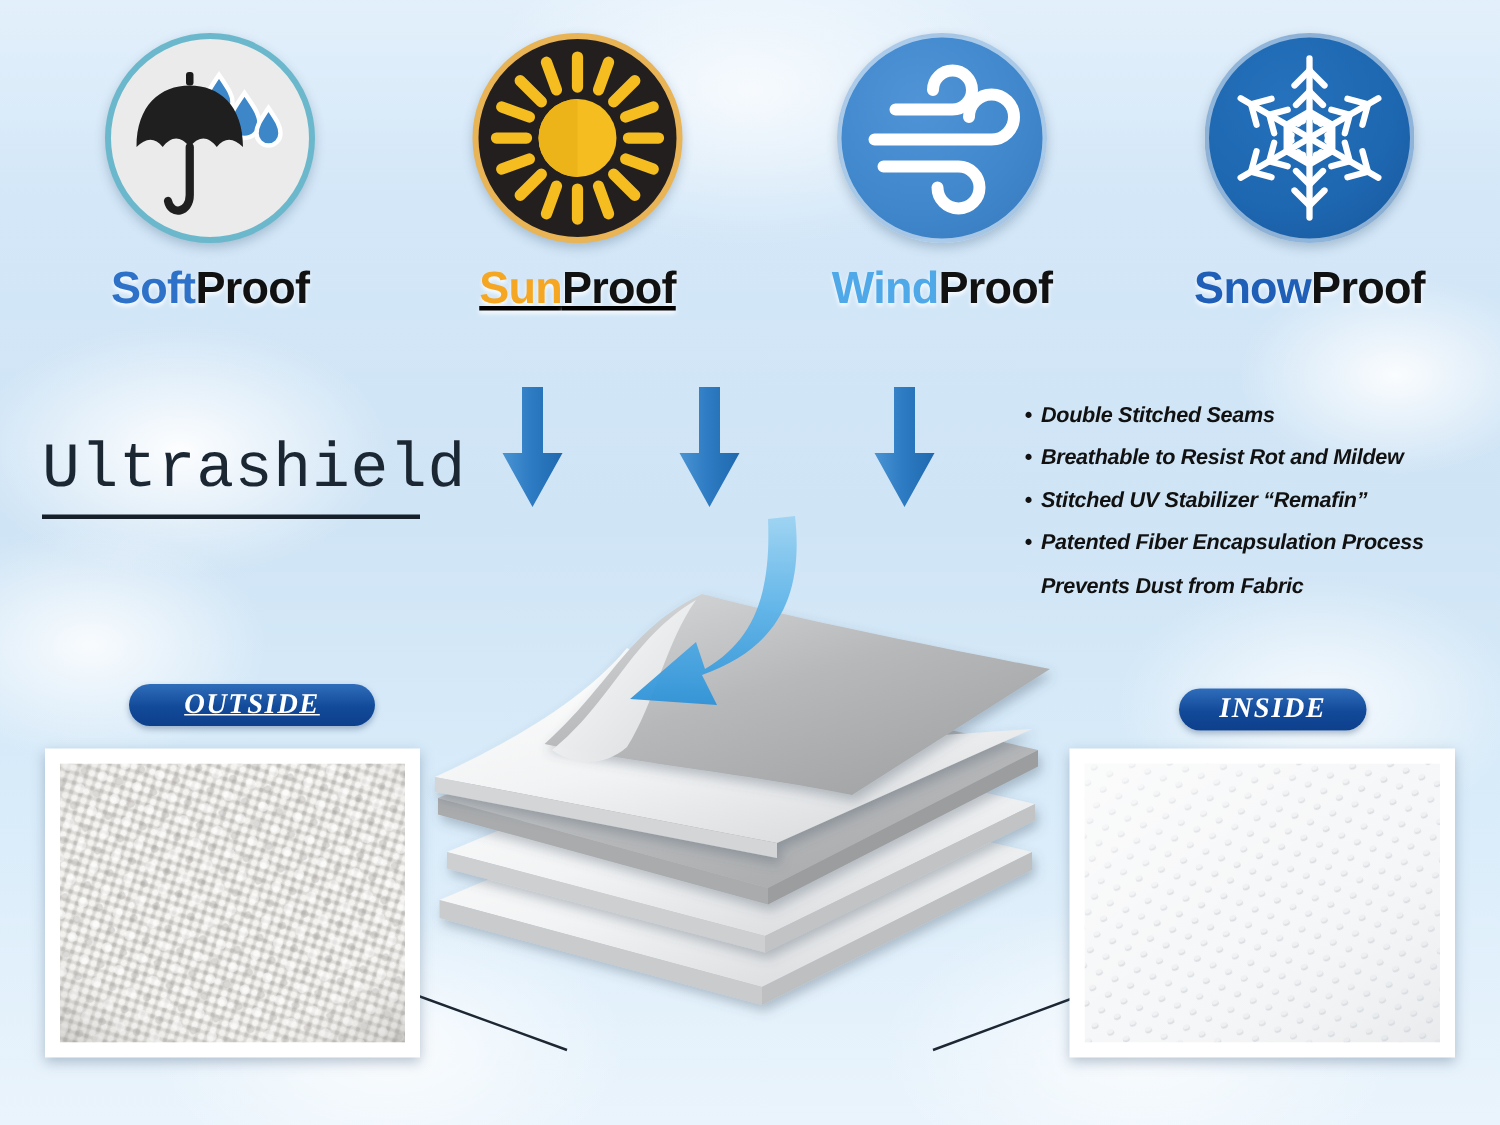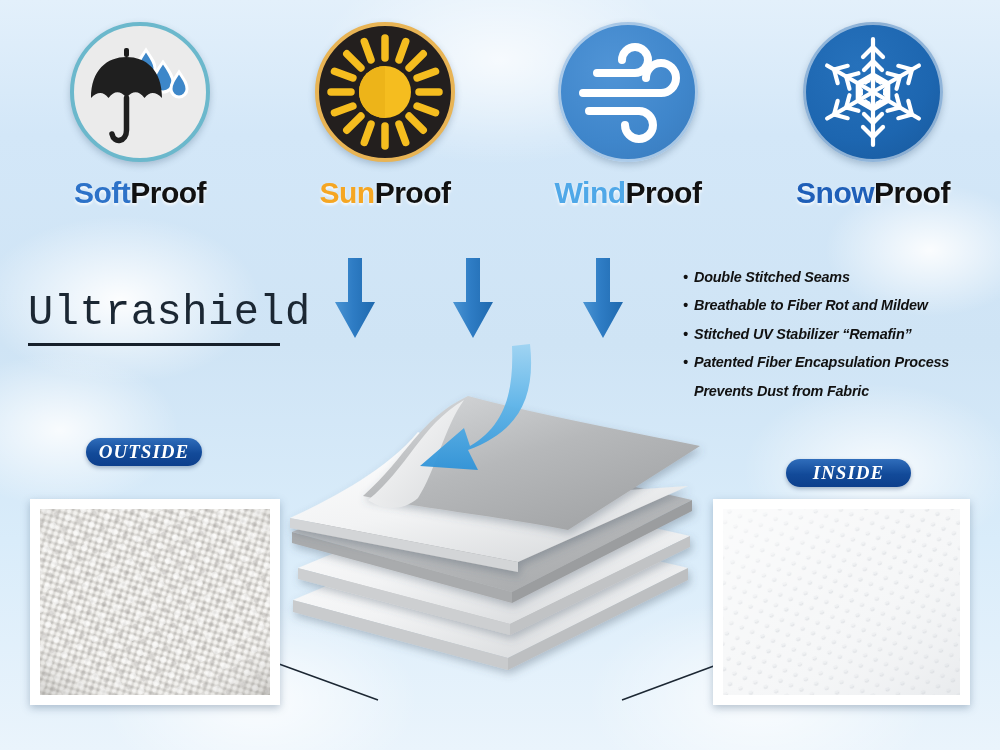--- a/index.html
+++ b/index.html
@@ -106,21 +106,21 @@
                  C46 64 40 65 34.5 72 C29 65 23 66 17 72 Z" fill="#1f1f1f"></path>
 
         <path d="M52.5 72 L52.5 104 C52.5 116 40 118 38 108" stroke="#1f1f1f" stroke-width="5.5" fill="none" stroke-linecap="round"></path>
       </svg>
     </div>
     <div class="plabel">
       <span class="k" style="color:#2d72c8">Soft</span><span class="p">Proof</span>
     </div>
   </div>
 
-  <div class="badge-col" style="left:275px;top:22px;">
+  <div class="badge-col" style="left:275px;top:22px;text-decoration:underline;">
     <div class="circ" style="background:#231f1e;border:4px solid #e8b455;width:132px;height:132px;">
       <svg viewBox="0 0 132 132" width="132" height="132">
         <g id="rays" stroke="#f5bd1f" stroke-width="7.5" stroke-linecap="round">
           <line x1="66" y1="12" x2="66" y2="32"></line>
           <line x1="66" y1="100" x2="66" y2="120"></line>
           <line x1="12" y1="66" x2="32" y2="66"></line>
           <line x1="100" y1="66" x2="120" y2="66"></line>
           <line x1="27.8" y1="27.8" x2="41.9" y2="41.9"></line>
           <line x1="90.1" y1="90.1" x2="104.2" y2="104.2"></line>
           <line x1="27.8" y1="104.2" x2="41.9" y2="90.1"></line>
@@ -229,21 +229,21 @@
   </div>
 
   <div id="title-block">
     <div id="brand">Ultrashield</div>
     <div id="brand-rule"></div>
   </div>
 
   <div id="bullets">
     <ul>
       <li class="dot">Double Stitched Seams</li>
-      <li class="dot">Breathable to Fiber Rot and Mildew</li>
+      <li class="dot">Breathable to Resist Rot and Mildew</li>
       <li class="dot">Stitched UV Stabilizer “Remafin”</li>
       <li class="dot">Patented Fiber Encapsulation Process</li>
       <li class="cont">Prevents Dust from Fabric</li>
     </ul>
   </div>
 
   <svg class="darrow" style="left:330px;top:258px;" width="50" height="82">
     <defs>
       <linearGradient id="ag" x1="0" y1="0" x2="1" y2="0">
         <stop offset="0%" stop-color="#4a94d3"></stop>
@@ -330,21 +330,21 @@
     <path d="M262 44 C268 98 250 132 200 150
              L210 170 L152 166 L196 128 L202 146
              C236 126 246 94 244 46 Z" fill="url(#flow)" opacity="0.95"></path>
   </svg>
 
   <svg id="leaders" width="1000" height="750">
     <line x1="268" y1="660" x2="378" y2="700" stroke="#1c2733" stroke-width="1.6"></line>
     <line x1="730" y1="660" x2="622" y2="700" stroke="#1c2733" stroke-width="1.6"></line>
   </svg>
 
-  <div class="pillbadge" style="left:86px;top:438px;width:116px;">OUTSIDE</div>
+  <div class="pillbadge" style="left:86px;top:456px;width:164px;text-decoration:underline;">OUTSIDE</div>
   <div class="swatch-frame" style="left:30px;top:499px;width:230px;height:186px;">
     <svg class="swatch-img" viewBox="0 0 230 186" preserveAspectRatio="none">
       <defs>
         <pattern id="weave" width="9" height="9" patternUnits="userSpaceOnUse" patternTransform="rotate(-28)">
           <rect width="9" height="9" fill="#dedcd8"></rect>
           <circle cx="2.2" cy="2.2" r="2.1" fill="#f4f3f0"></circle>
           <circle cx="6.7" cy="6.7" r="2.1" fill="#f7f6f4"></circle>
           <circle cx="6.7" cy="2.2" r="1.5" fill="#c3c1bd"></circle>
           <circle cx="2.2" cy="6.7" r="1.5" fill="#bfbdb9"></circle>
         </pattern>

